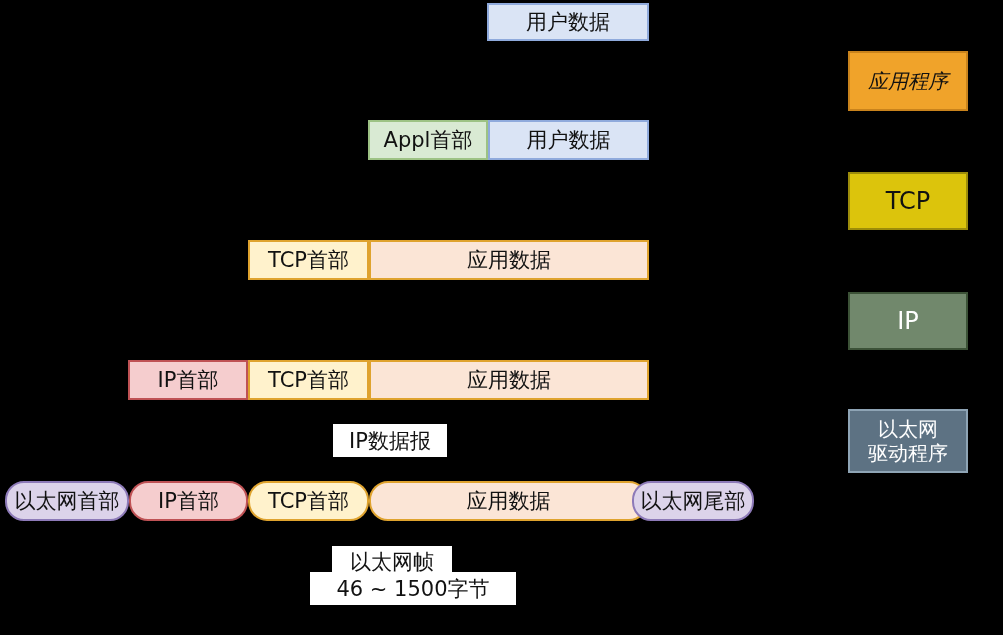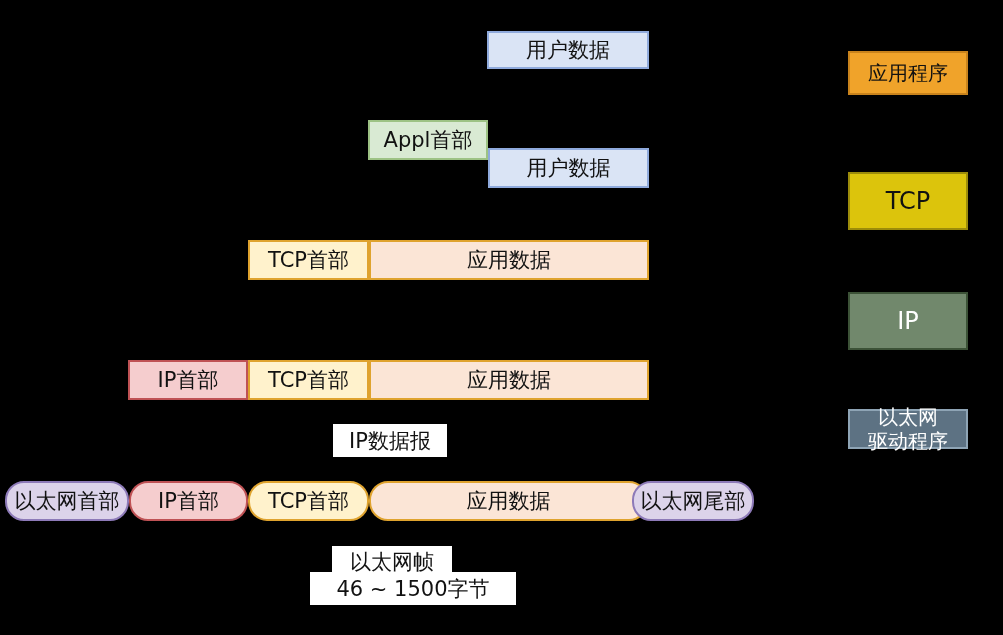--- a/index.html
+++ b/index.html
@@ -15,21 +15,21 @@
   }
   .box{
     position:absolute;
     box-sizing:border-box;
     display:flex;align-items:center;justify-content:center;
     font-size:21px;color:#111;
     border:2px solid transparent;
     white-space:nowrap;
   }
   
-  .f-user{background:var(--user-data-fill);border-color:var(--user-data-border);margin-top:28px;}
+  .f-user{background:var(--user-data-fill);border-color:var(--user-data-border);}
   .f-appl{background:var(--appl-header-fill);border-color:var(--appl-header-border);}
   .f-tcp{background:var(--tcp-header-fill);border-color:var(--orange-border);}
   .f-app{background:var(--app-data-fill);border-color:var(--orange-border);}
   .f-ip{background:var(--ip-header-fill);border-color:var(--ip-header-border);}
   .f-eth{background:var(--eth-fill);border-color:var(--eth-border);}
   .label{
     position:absolute;box-sizing:border-box;
     display:flex;align-items:center;justify-content:center;
     background:var(--label-bg);color:#111;font-size:21px;white-space:nowrap;
   }
@@ -57,24 +57,24 @@
   .l-ethframe{left:332px;top:546px;width:120px;height:32px;}
   .l-ethsize{left:302px;top:572px;width:206px;height:33px;margin-left:8px;}
   
   .layer{
     position:absolute;left:848px;width:120px;
     box-sizing:border-box;
     display:flex;align-items:center;justify-content:center;
     font-size:20px;text-align:center;
     border:2px solid transparent;white-space:nowrap;
   }
-  .layer-app{top:51px;height:44px;background:var(--layer-app-fill);border-color:var(--layer-app-border);color:#111;}
+  .layer-app{top:51px;height:60px;background:var(--layer-app-fill);border-color:var(--layer-app-border);color:#111;font-style:italic;}
   .layer-tcp{top:172px;height:58px;background:var(--layer-tcp-fill);border-color:var(--layer-tcp-border);color:#111;font-size:24px;}
   .layer-ip{top:292px;height:58px;background:var(--layer-ip-fill);border-color:var(--layer-ip-border);color:#fff;font-size:24px;}
-  .layer-eth{top:409px;height:40px;background:var(--layer-eth-fill);border-color:var(--layer-eth-border);color:#fff;
+  .layer-eth{top:409px;height:64px;background:var(--layer-eth-fill);border-color:var(--layer-eth-border);color:#fff;
     white-space:pre-line;line-height:1.2;font-size:20px;}
 </style>
 </head>
 <body>
 
 <div class="stage">
 
   <div class="box f-user r1 b-r1-user">用户数据</div>
 
   <div class="box f-appl r2 b-r2-appl">Appl首部</div>

